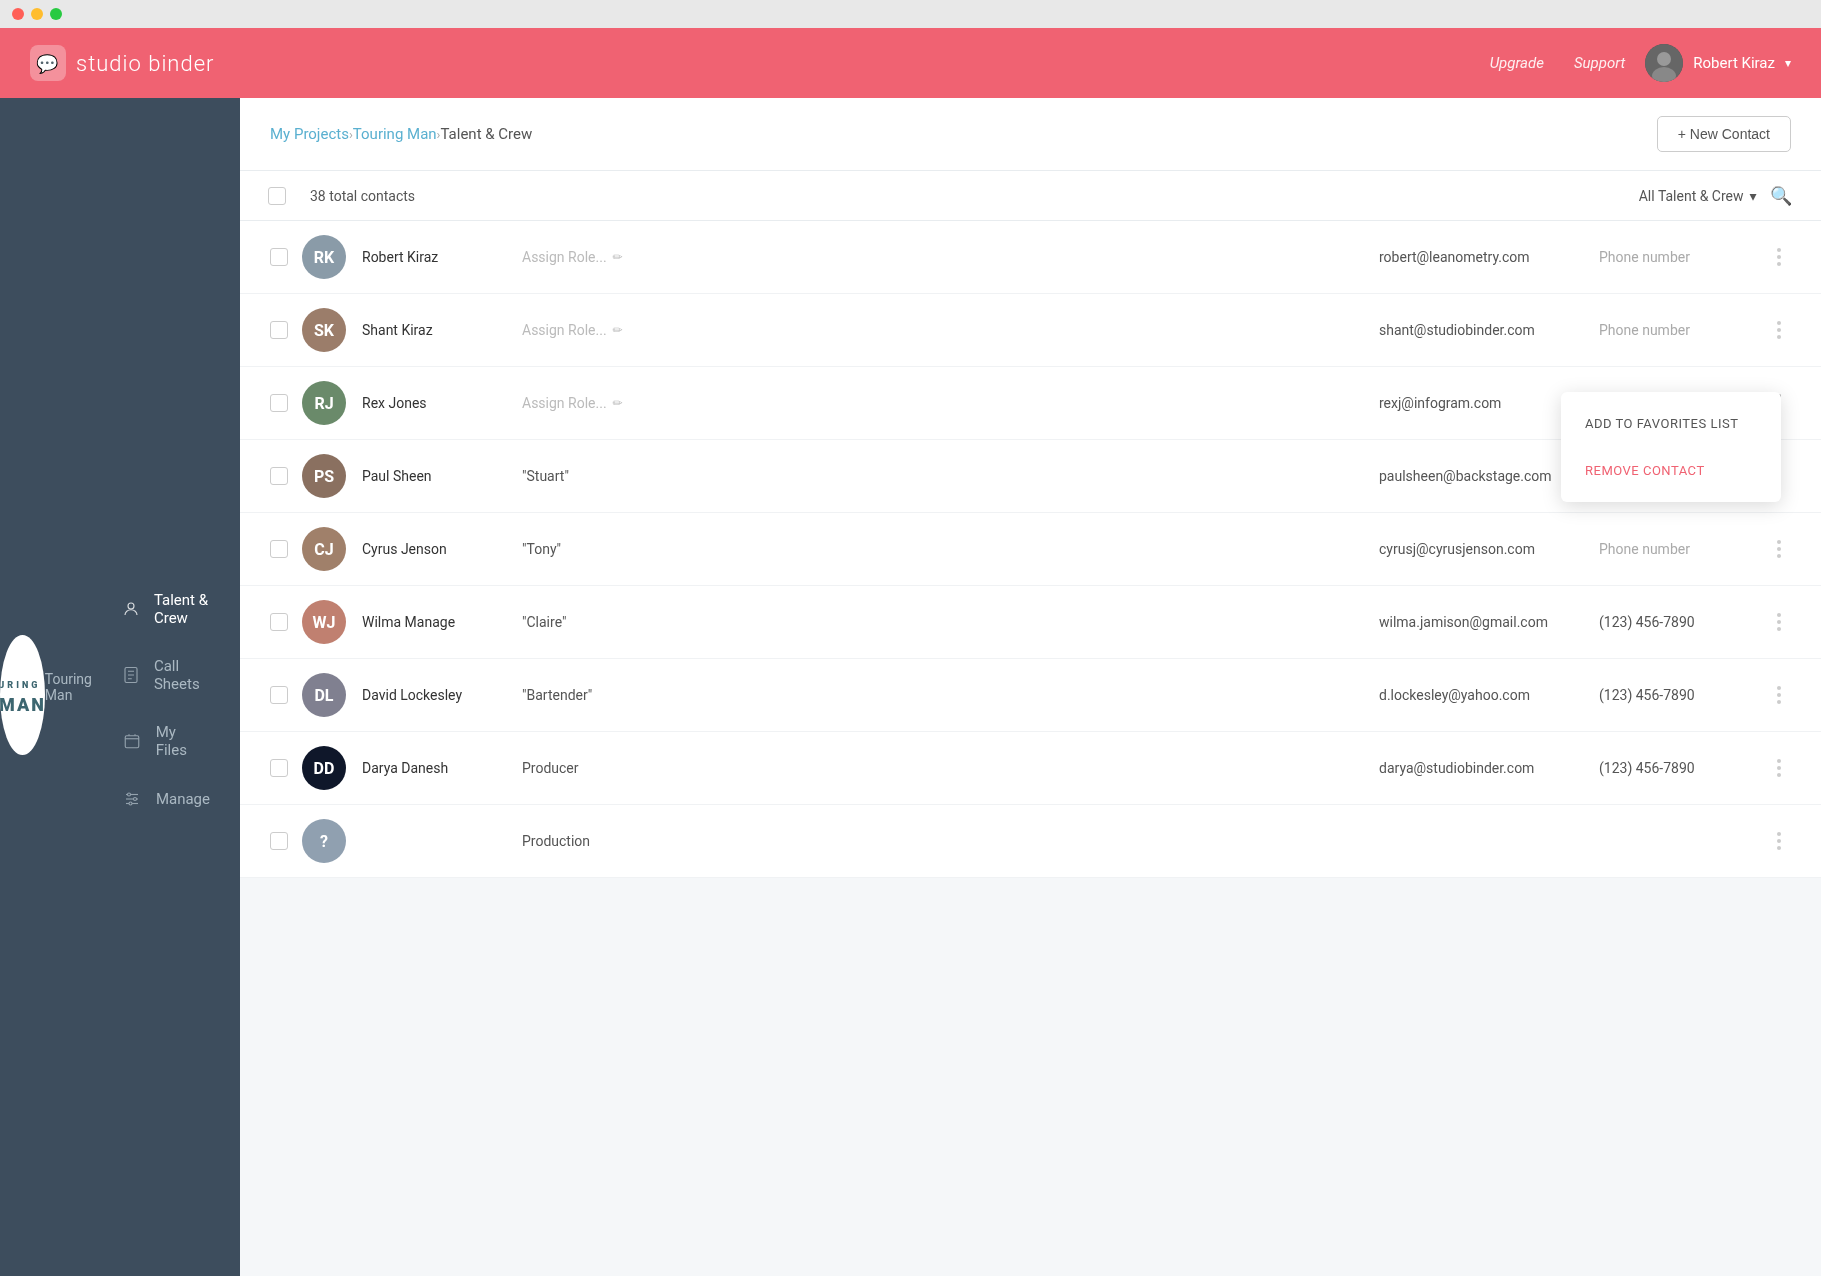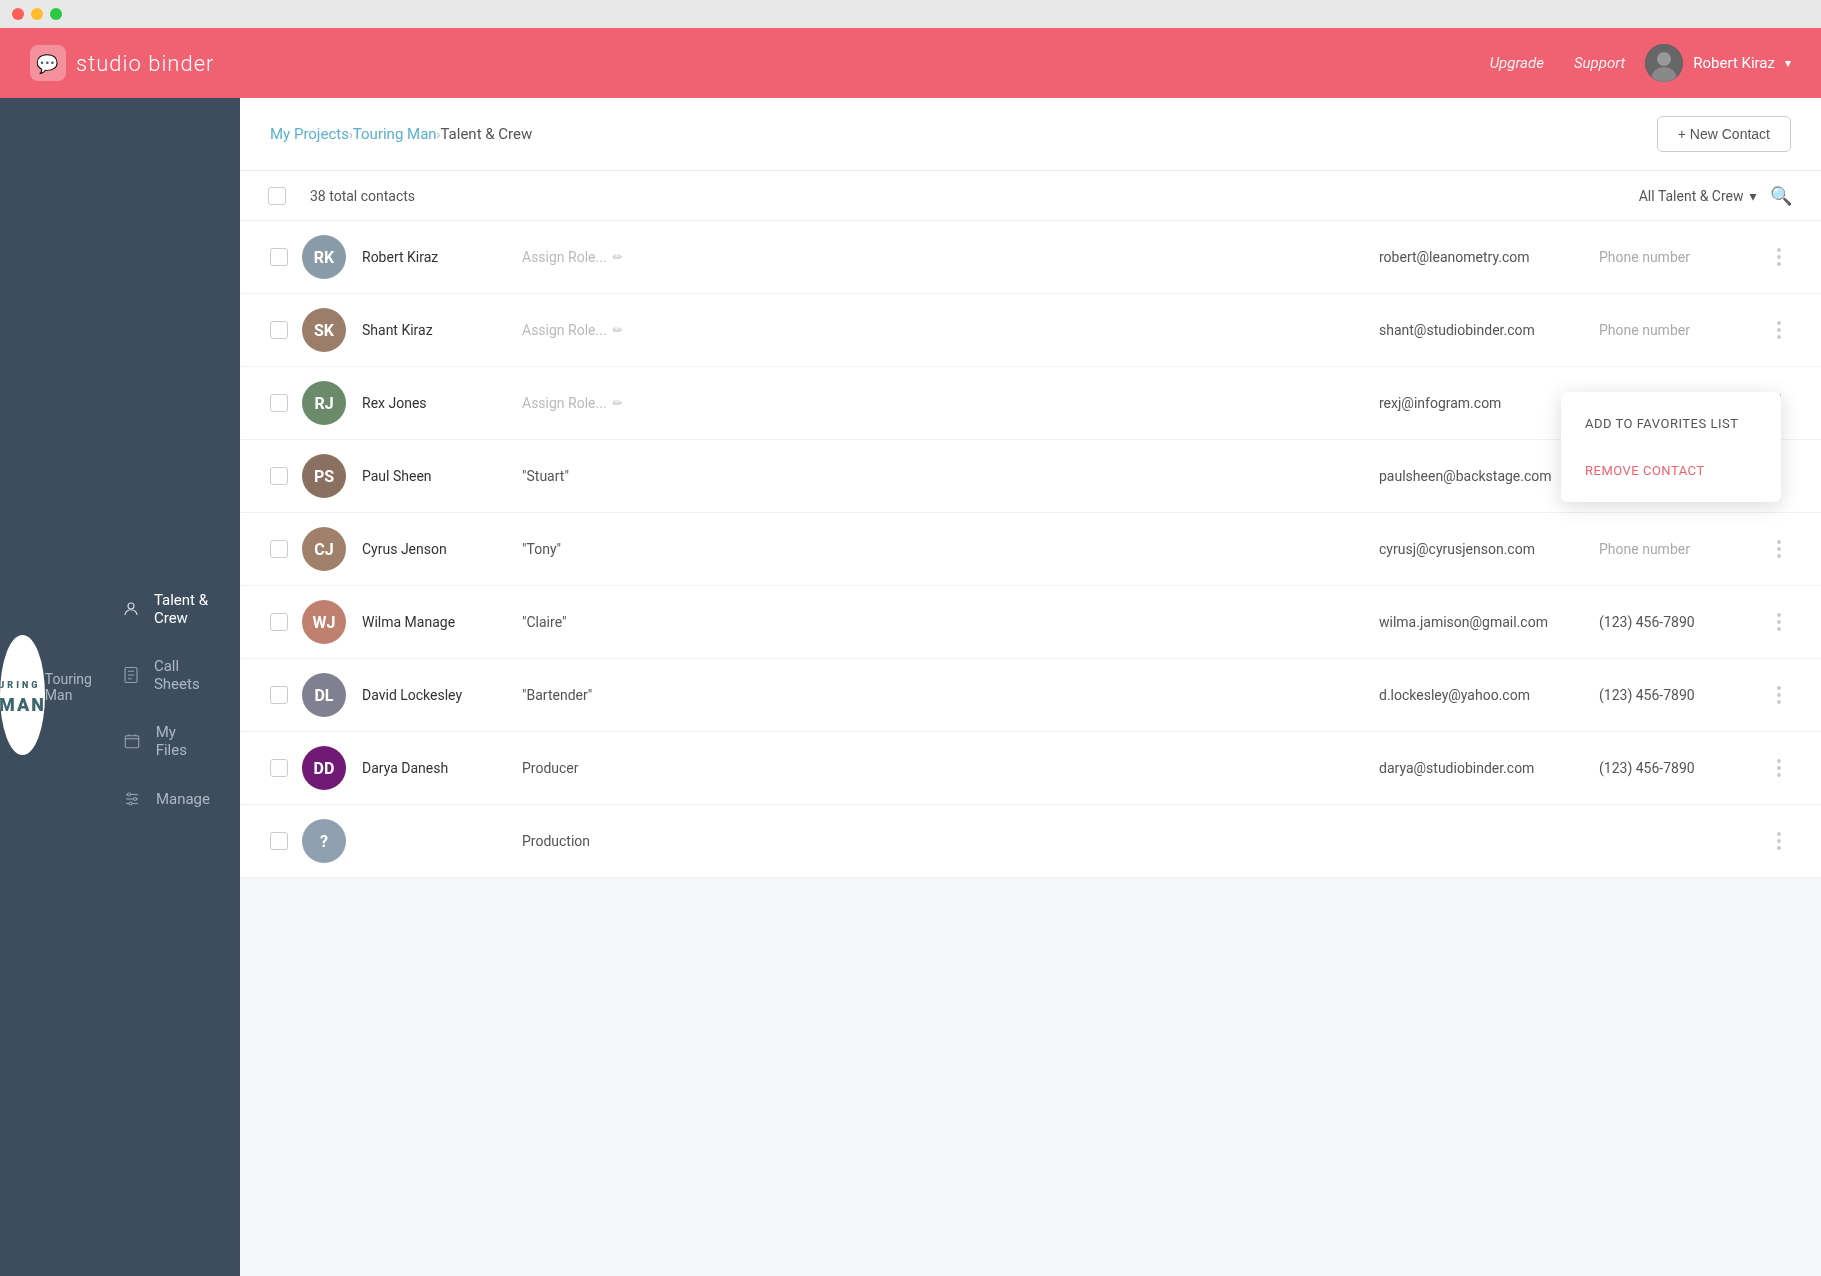--- a/index.html
+++ b/index.html
@@ -571,21 +571,21 @@
         <div class="contact-phone has-phone" style="color:#555;">(123) 456-7890</div>
         <div class="contact-more">
           <div class="more-dot"></div>
           <div class="more-dot"></div>
           <div class="more-dot"></div>
         </div>
       </div>
 
       <div class="contact-row">
         <div class="checkbox-wrapper"></div>
-        <div class="contact-avatar" style="background:#701a75;">DD</div>
+        <div class="contact-avatar" style="background:#0f172a;">DD</div>
         <div class="contact-name">Darya Danesh</div>
         <div class="contact-role">
           <span style="color:#555;">Producer</span>
         </div>
         <div class="contact-email">darya@studiobinder.com</div>
         <div class="contact-phone has-phone" style="color:#555;">(123) 456-7890</div>
         <div class="contact-more">
           <div class="more-dot"></div>
           <div class="more-dot"></div>
           <div class="more-dot"></div>

